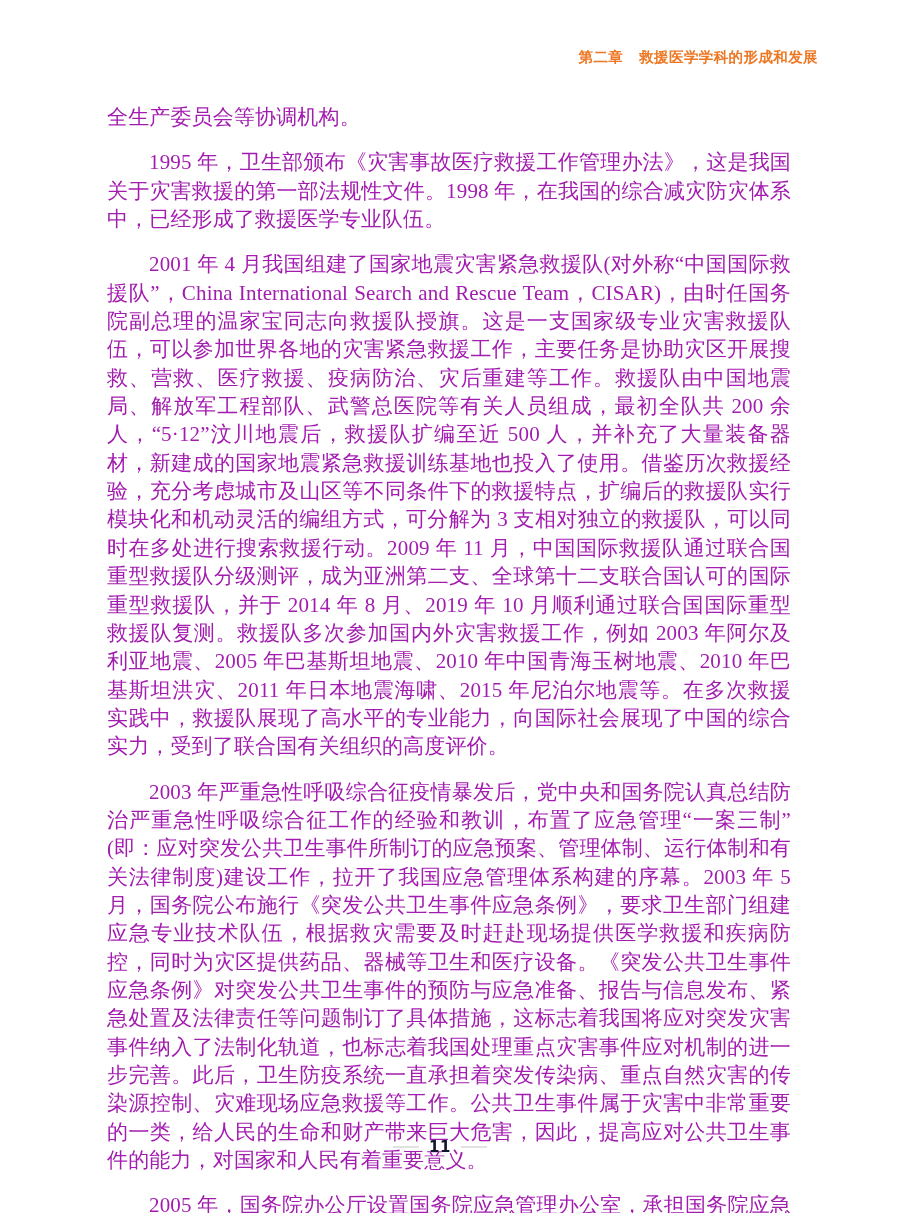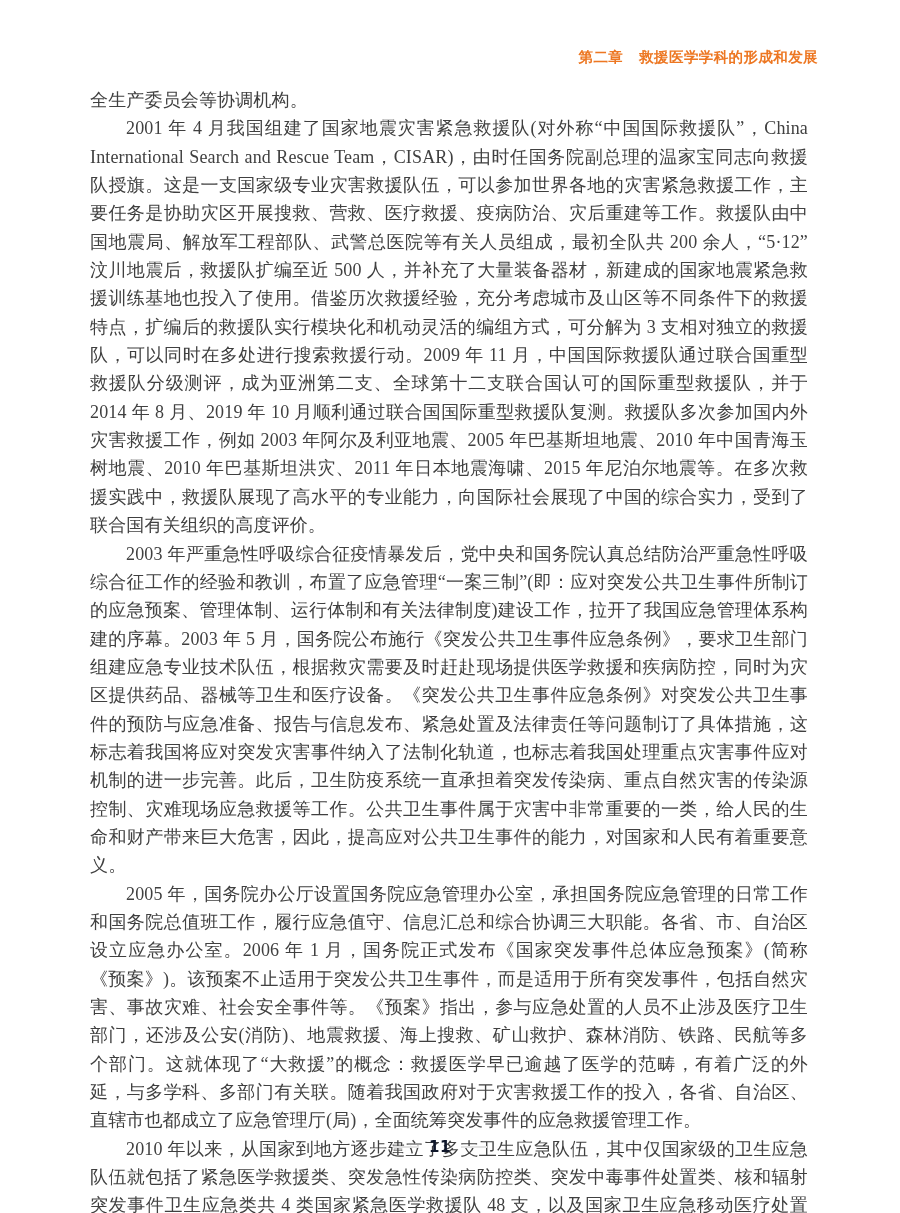--- a/index.html
+++ b/index.html
@@ -41,29 +41,29 @@
   .header .chap-no { margin-right: 16px; }
 
   
   .content {
     position: absolute;
     top: 86px;
     left: 90px;
     width: 718px;
   }
   p.para {
-    margin: 0;
-    font-size: 18px;
+    margin: 17px;
+    font-size: 21px;
     line-height: 28.35px;
     text-align: justify;
     text-justify: inter-ideograph;
     text-align-last: left;
     letter-spacing: 0.15px;
     word-spacing: 0.2px;
-    color: #404040;
+    color: #a21caf;
   }
   p.indent { text-indent: 2em; }
   p.noindent { text-indent: 0; }
 
   
   .folio {
     position: absolute;
     left: 0;
     right: 0;
     top: 1138px;
@@ -90,20 +90,21 @@
 <body>
 
 <div class="page">
 
   <div class="header">
     <span class="chap-no">第二章</span><span>救援医学学科的形成和发展</span>
   </div>
 
   <div class="content">
     <p class="para noindent">全生产委员会等协调机构。</p>
+    <p class="para indent">1995 年，卫生部颁布《灾害事故医疗救援工作管理办法》，这是我国关于灾害救援的第一部法规性文件。1998 年，在我国的综合减灾防灾体系中，已经形成了救援医学专业队伍。</p>
     <p class="para indent">2001 年 4 月我国组建了国家地震灾害紧急救援队(对外称“中国国际救援队”，China International Search and Rescue Team，CISAR)，由时任国务院副总理的温家宝同志向救援队授旗。这是一支国家级专业灾害救援队伍，可以参加世界各地的灾害紧急救援工作，主要任务是协助灾区开展搜救、营救、医疗救援、疫病防治、灾后重建等工作。救援队由中国地震局、解放军工程部队、武警总医院等有关人员组成，最初全队共 200 余人，“5·12”汶川地震后，救援队扩编至近 500 人，并补充了大量装备器材，新建成的国家地震紧急救援训练基地也投入了使用。借鉴历次救援经验，充分考虑城市及山区等不同条件下的救援特点，扩编后的救援队实行模块化和机动灵活的编组方式，可分解为 3 支相对独立的救援队，可以同时在多处进行搜索救援行动。2009 年 11 月，中国国际救援队通过联合国重型救援队分级测评，成为亚洲第二支、全球第十二支联合国认可的国际重型救援队，并于 2014 年 8 月、2019 年 10 月顺利通过联合国国际重型救援队复测。救援队多次参加国内外灾害救援工作，例如 2003 年阿尔及利亚地震、2005 年巴基斯坦地震、2010 年中国青海玉树地震、2010 年巴基斯坦洪灾、2011 年日本地震海啸、2015 年尼泊尔地震等。在多次救援实践中，救援队展现了高水平的专业能力，向国际社会展现了中国的综合实力，受到了联合国有关组织的高度评价。</p>
     <p class="para indent">2003 年严重急性呼吸综合征疫情暴发后，党中央和国务院认真总结防治严重急性呼吸综合征工作的经验和教训，布置了应急管理“一案三制”(即：应对突发公共卫生事件所制订的应急预案、管理体制、运行体制和有关法律制度)建设工作，拉开了我国应急管理体系构建的序幕。2003 年 5 月，国务院公布施行《突发公共卫生事件应急条例》，要求卫生部门组建应急专业技术队伍，根据救灾需要及时赶赴现场提供医学救援和疾病防控，同时为灾区提供药品、器械等卫生和医疗设备。《突发公共卫生事件应急条例》对突发公共卫生事件的预防与应急准备、报告与信息发布、紧急处置及法律责任等问题制订了具体措施，这标志着我国将应对突发灾害事件纳入了法制化轨道，也标志着我国处理重点灾害事件应对机制的进一步完善。此后，卫生防疫系统一直承担着突发传染病、重点自然灾害的传染源控制、灾难现场应急救援等工作。公共卫生事件属于灾害中非常重要的一类，给人民的生命和财产带来巨大危害，因此，提高应对公共卫生事件的能力，对国家和人民有着重要意义。</p>
     <p class="para indent">2005 年，国务院办公厅设置国务院应急管理办公室，承担国务院应急管理的日常工作和国务院总值班工作，履行应急值守、信息汇总和综合协调三大职能。各省、市、自治区设立应急办公室。2006 年 1 月，国务院正式发布《国家突发事件总体应急预案》(简称《预案》)。该预案不止适用于突发公共卫生事件，而是适用于所有突发事件，包括自然灾害、事故灾难、社会安全事件等。《预案》指出，参与应急处置的人员不止涉及医疗卫生部门，还涉及公安(消防)、地震救援、海上搜救、矿山救护、森林消防、铁路、民航等多个部门。这就体现了“大救援”的概念：救援医学早已逾越了医学的范畴，有着广泛的外延，与多学科、多部门有关联。随着我国政府对于灾害救援工作的投入，各省、自治区、直辖市也都成立了应急管理厅(局)，全面统筹突发事件的应急救援管理工作。</p>
     <p class="para indent">2010 年以来，从国家到地方逐步建立了多支卫生应急队伍，其中仅国家级的卫生应急队伍就包括了紧急医学救援类、突发急性传染病防控类、突发中毒事件处置类、核和辐射突发事件卫生应急类共 4 类国家紧急医学救援队 48 支，以及国家卫生应急移动医疗处置中心 10 个。目前这些队伍主要是由各级医疗机构的医护人员和后勤人员组成，并非全职的救援队员。</p>
 
   </div>
 
   <div class="folio">
     <span class="rule"></span>
     <span class="num">11</span>

